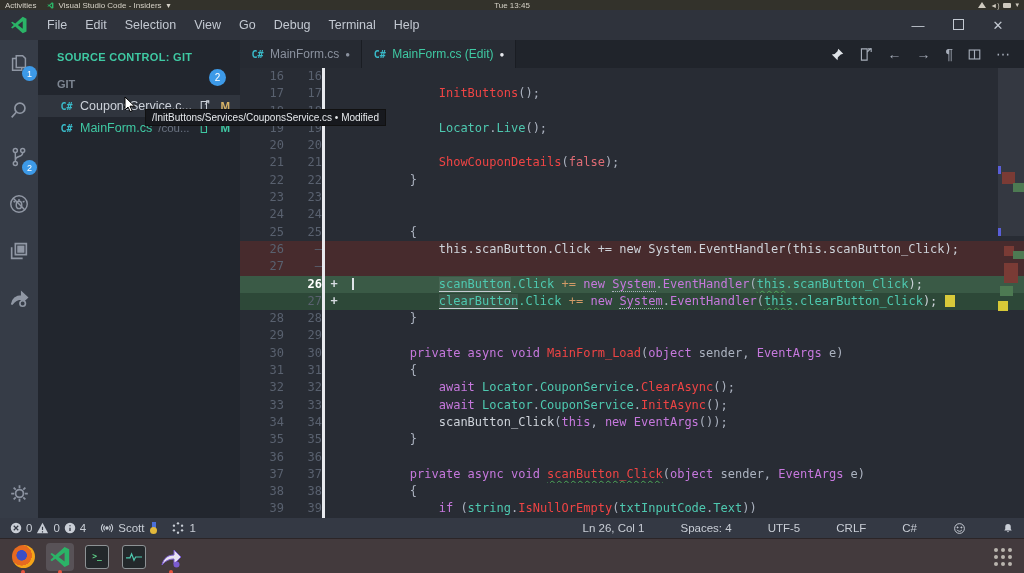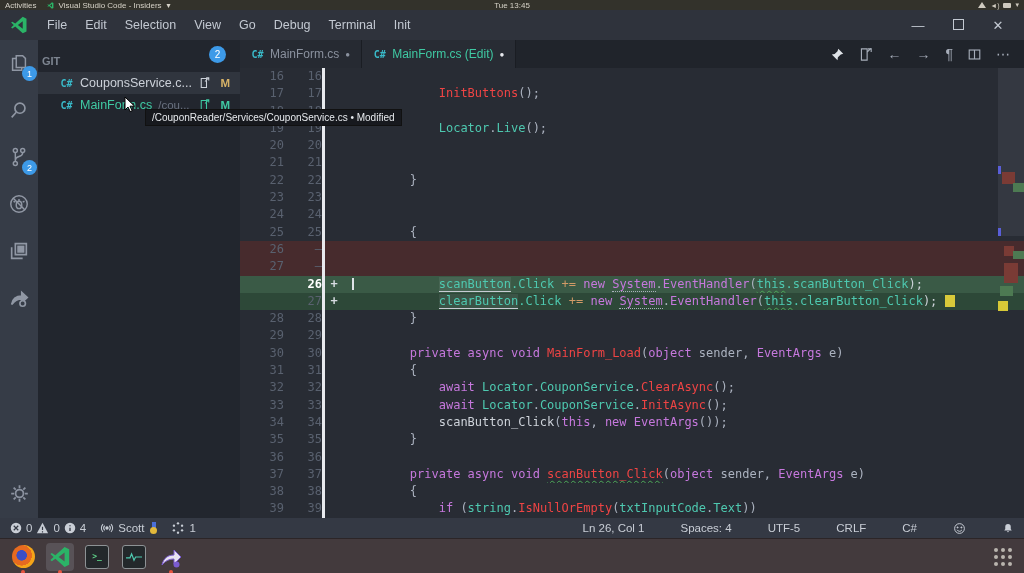--- a/index.html
+++ b/index.html
@@ -25,21 +25,21 @@
   .wc .maxbox{display:inline-block;width:9px;height:9px;border:1px solid #c3c9d2}
   
   .main{display:flex;height:478px;position:relative}
   .activitybar{width:38px;background:#363c47;display:flex;flex-direction:column;align-items:center;padding-top:10px;gap:21px}
   .ab-icon{position:relative;width:26px;height:26px;display:flex;align-items:center;justify-content:center;color:#9097a4}
   .ab-badge{position:absolute;right:-5px;bottom:-5px;background:#3d9ae8;color:#fff;border-radius:50%;width:15px;height:15px;font-size:9px;display:flex;align-items:center;justify-content:center}
   .ab-gear{margin-top:auto;margin-bottom:12px}
   
   .sidebar{width:202px;background:#22262e;position:relative;color:#9aa1ac;flex:none}
   .sb-title{padding:11px 0 0 19px;font-size:11px;letter-spacing:.3px;color:#3fc9a3;font-weight:bold}
-  .sb-section{display:flex;align-items:center;padding:15px 12px 5px 4px;font-size:11px;color:#7d8591;font-weight:bold;position:relative}
+  .sb-section{display:flex;align-items:center;padding:15px 12px 5px 19px;font-size:11px;color:#7d8591;font-weight:bold;position:relative}
   .sb-badge{position:absolute;right:14px;top:6px;background:#3d9ae8;color:#fff;border-radius:50%;width:17px;height:17px;font-size:10px;display:flex;align-items:center;justify-content:center;font-weight:normal;z-index:5}
   .sb-row{height:22px;display:flex;align-items:center;padding:0 10px 0 22px;font-size:12.5px;white-space:nowrap}
   .sb-row.hover{background:#30353e;color:#ccd1d9}
   .sb-row .cs-icon{margin-right:7px}
   .sb-row .fname.mod{color:#3fc9a3}
   .sb-row .fpath{color:#6a7280;margin-left:6px;font-size:11.5px}
   .sb-actions{margin-left:auto;display:flex;align-items:center;gap:9px}
   .m-badge{font-size:11.5px;font-weight:bold;color:#d8b367}
   .m-badge.teal{color:#3fc9a3}
   .cs-icon{width:13px;height:13px;border-radius:2px;color:#39b9c8;font-weight:bold;font-size:10px;display:flex;align-items:center;justify-content:center;font-family:"DejaVu Sans Mono",monospace}
@@ -126,21 +126,21 @@
       </svg>
   </span>
   <span class="menus" id="menubar">
       <span>File</span>
       <span>Edit</span>
       <span>Selection</span>
       <span>View</span>
       <span>Go</span>
       <span>Debug</span>
       <span>Terminal</span>
-      <span>Init</span>
+      <span>Help</span>
     </span>
   <span class="wincontrols">
     <span class="wc">—</span>
     <span class="wc"><span class="maxbox"></span></span>
     <span class="wc">✕</span>
   </span>
 </div>
 
 <div class="main">
 
@@ -188,20 +188,21 @@
     </span>
     <span class="ab-icon ab-gear">
       <svg width="21" height="21" viewBox="0 0 24 24" fill="none" stroke="#8b92a0" stroke-width="2">
           <circle cx="12" cy="12" r="4.5"></circle>
           <path d="M12 2.5v3.4M12 18.1v3.4M2.5 12h3.4M18.1 12h3.4M5.3 5.3l2.4 2.4M16.3 16.3l2.4 2.4M18.7 5.3l-2.4 2.4M7.7 16.3l-2.4 2.4"></path>
         </svg>
     </span>
   </div>
 
   <div class="sidebar">
+    <div class="sb-title">SOURCE CONTROL: GIT</div>
     <div class="sb-section">
       <span>GIT</span>
       <span class="sb-badge">2</span>
     </div>
     <div class="sb-row hover">
       <span class="cs-icon">C#</span>
       <span class="fname">CouponsService.c...</span>
       <span class="sb-actions">
         <svg width="12" height="12" viewBox="0 0 16 16" fill="none" stroke="#ccd1d9" stroke-width="1.4">
             <path d="M3 2h7v12H3zM8 6l5-5M9.5 1H13v3.5"></path>
@@ -258,26 +259,26 @@
       </span>
     </div>
 
     <div class="code" id="codearea">
       <div class="vdivider"></div>
     <div class="crow"><span class="ln-old">16</span><span class="ln-new">16</span><span class="sign"></span><span class="codetext"></span></div>
         <div class="crow"><span class="ln-old">17</span><span class="ln-new">17</span><span class="sign"></span><span class="codetext"><span class="tok-p">            </span><span class="tok-f">InitButtons</span><span class="tok-p">();</span></span></div>
         <div class="crow"><span class="ln-old">18</span><span class="ln-new">18</span><span class="sign"></span><span class="codetext"></span></div>
         <div class="crow"><span class="ln-old">19</span><span class="ln-new">19</span><span class="sign"></span><span class="codetext"><span class="tok-p">            </span><span class="tok-t">Locator</span><span class="tok-p">.</span><span class="tok-t">Live</span><span class="tok-p">();</span></span></div>
         <div class="crow"><span class="ln-old">20</span><span class="ln-new">20</span><span class="sign"></span><span class="codetext"></span></div>
-        <div class="crow"><span class="ln-old">21</span><span class="ln-new">21</span><span class="sign"></span></div>
+        <div class="crow"><span class="ln-old">21</span><span class="ln-new">21</span><span class="sign"></span><span class="codetext"><span class="tok-p">            </span><span class="tok-f">ShowCouponDetails</span><span class="tok-p">(</span><span class="tok-s">false</span><span class="tok-p">);</span></span></div>
         <div class="crow"><span class="ln-old">22</span><span class="ln-new">22</span><span class="sign"></span><span class="codetext"><span class="tok-p">        }</span></span></div>
         <div class="crow"><span class="ln-old">23</span><span class="ln-new">23</span><span class="sign"></span><span class="codetext"></span></div>
         <div class="crow"><span class="ln-old">24</span><span class="ln-new">24</span><span class="sign"></span></div>
         <div class="crow"><span class="ln-old">25</span><span class="ln-new">25</span><span class="sign"></span><span class="codetext"><span class="tok-p">        {</span></span></div>
-        <div class="crow del"><span class="ln-old">26</span><span class="ln-new">–</span><span class="sign"></span></div>
+        <div class="crow del"><span class="ln-old">26</span><span class="ln-new">–</span><span class="sign"></span><span class="codetext"><span class="tok-w">            this.scanButton.Click += new System.EventHandler(this.scanButton_Click);</span></span></div>
         <div class="crow del"><span class="ln-old">27</span><span class="ln-new">–</span><span class="sign"></span></div>
         <div class="crow addcur"><span class="ln-old"></span><span class="ln-new">26</span><span class="sign">+</span><span class="codetext"><span class="caret"></span><span class="tok-p">            </span><span class="tok-t u-hl">scanButton</span><span class="tok-t">.Click</span><span class="tok-p"> </span><span class="tok-o">+=</span><span class="tok-p"> </span><span class="tok-k">new</span><span class="tok-p"> </span><span class="tok-k u-dots">System</span><span class="tok-p">.</span><span class="tok-k">EventHandler</span><span class="tok-p">(</span><span class="tok-t u-wavy">this</span><span class="tok-t">.scanButton_Click</span><span class="tok-w">);</span></span></div>
         <div class="crow add"><span class="ln-old"></span><span class="ln-new">27</span><span class="sign">+</span><span class="codetext"><span class="tok-p">            </span><span class="tok-t u-hl">clearButton</span><span class="tok-t">.Click</span><span class="tok-p"> </span><span class="tok-o">+=</span><span class="tok-p"> </span><span class="tok-k">new</span><span class="tok-p"> </span><span class="tok-k u-dots">System</span><span class="tok-p">.</span><span class="tok-k">EventHandler</span><span class="tok-p">(</span><span class="tok-t u-wavy">this</span><span class="tok-t">.clearButton_Click</span><span class="tok-w">);</span><span class="ls-cursor"></span></span></div>
         <div class="crow"><span class="ln-old">28</span><span class="ln-new">28</span><span class="sign"></span><span class="codetext"><span class="tok-p">        }</span></span></div>
         <div class="crow"><span class="ln-old">29</span><span class="ln-new">29</span><span class="sign"></span><span class="codetext"></span></div>
         <div class="crow"><span class="ln-old">30</span><span class="ln-new">30</span><span class="sign"></span><span class="codetext"><span class="tok-p">        </span><span class="tok-k">private</span><span class="tok-p"> </span><span class="tok-k">async</span><span class="tok-p"> </span><span class="tok-k">void</span><span class="tok-p"> </span><span class="tok-f">MainForm_Load</span><span class="tok-p">(</span><span class="tok-k">object</span><span class="tok-p"> sender, </span><span class="tok-k">EventArgs</span><span class="tok-p"> e)</span></span></div>
         <div class="crow"><span class="ln-old">31</span><span class="ln-new">31</span><span class="sign"></span><span class="codetext"><span class="tok-p">        {</span></span></div>
         <div class="crow"><span class="ln-old">32</span><span class="ln-new">32</span><span class="sign"></span><span class="codetext"><span class="tok-p">            </span><span class="tok-k">await</span><span class="tok-p"> </span><span class="tok-t">Locator</span><span class="tok-p">.</span><span class="tok-t">CouponService</span><span class="tok-p">.</span><span class="tok-f">ClearAsync</span><span class="tok-p">();</span></span></div>
         <div class="crow"><span class="ln-old">33</span><span class="ln-new">33</span><span class="sign"></span><span class="codetext"><span class="tok-p">            </span><span class="tok-k">await</span><span class="tok-p"> </span><span class="tok-t">Locator</span><span class="tok-p">.</span><span class="tok-t">CouponService</span><span class="tok-p">.</span><span class="tok-f">InitAsync</span><span class="tok-p">();</span></span></div>
         <div class="crow"><span class="ln-old">34</span><span class="ln-new">34</span><span class="sign"></span><span class="codetext"><span class="tok-p">            </span><span class="tok-w">scanButton_Click</span><span class="tok-p">(</span><span class="tok-k">this</span><span class="tok-p">, </span><span class="tok-k">new</span><span class="tok-p"> </span><span class="tok-k">EventArgs</span><span class="tok-p">());</span></span></div>
@@ -296,21 +297,21 @@
       <div class="ov-mark" style="right:0;top:183px;width:11px;height:8px;background:#4d7a52"></div>
       <div class="ov-mark" style="right:6px;top:195px;width:14px;height:20px;background:#7a3b35"></div>
       <div class="ov-mark" style="right:11px;top:218px;width:13px;height:10px;background:#4d7a52"></div>
       <div class="ov-mark" style="right:16px;top:233px;width:10px;height:10px;background:#d7c937"></div>
       <div class="ov-mark" style="right:23px;top:98px;width:3px;height:8px;background:#5a5fd8"></div>
       <div class="ov-mark" style="right:23px;top:160px;width:3px;height:8px;background:#5a5fd8"></div>
     </div>
   </div>
 </div>
 
-<div class="tooltip">/CouponReader/Services/CouponService.cs • Modified</div>
+<div class="tooltip">/InitButtons/Services/CouponsService.cs • Modified</div>
 <svg class="mouse" width="13" height="17" viewBox="0 0 13 17">
     <path d="M1 1v13l3-3 2.2 4.6 2-.9L6 10.2h4.6z" fill="#fff" stroke="#000" stroke-width="1"></path>
   </svg>
 
 <div class="statusbar">
   <span class="sb-left">
     <span class="sb-item">
       <svg width="12" height="12" viewBox="0 0 16 16">
           <circle cx="8" cy="8" r="7" fill="#c9ced6"></circle>
           <path d="M5 5l6 6M11 5l-6 6" stroke="#343944" stroke-width="1.6"></path>

